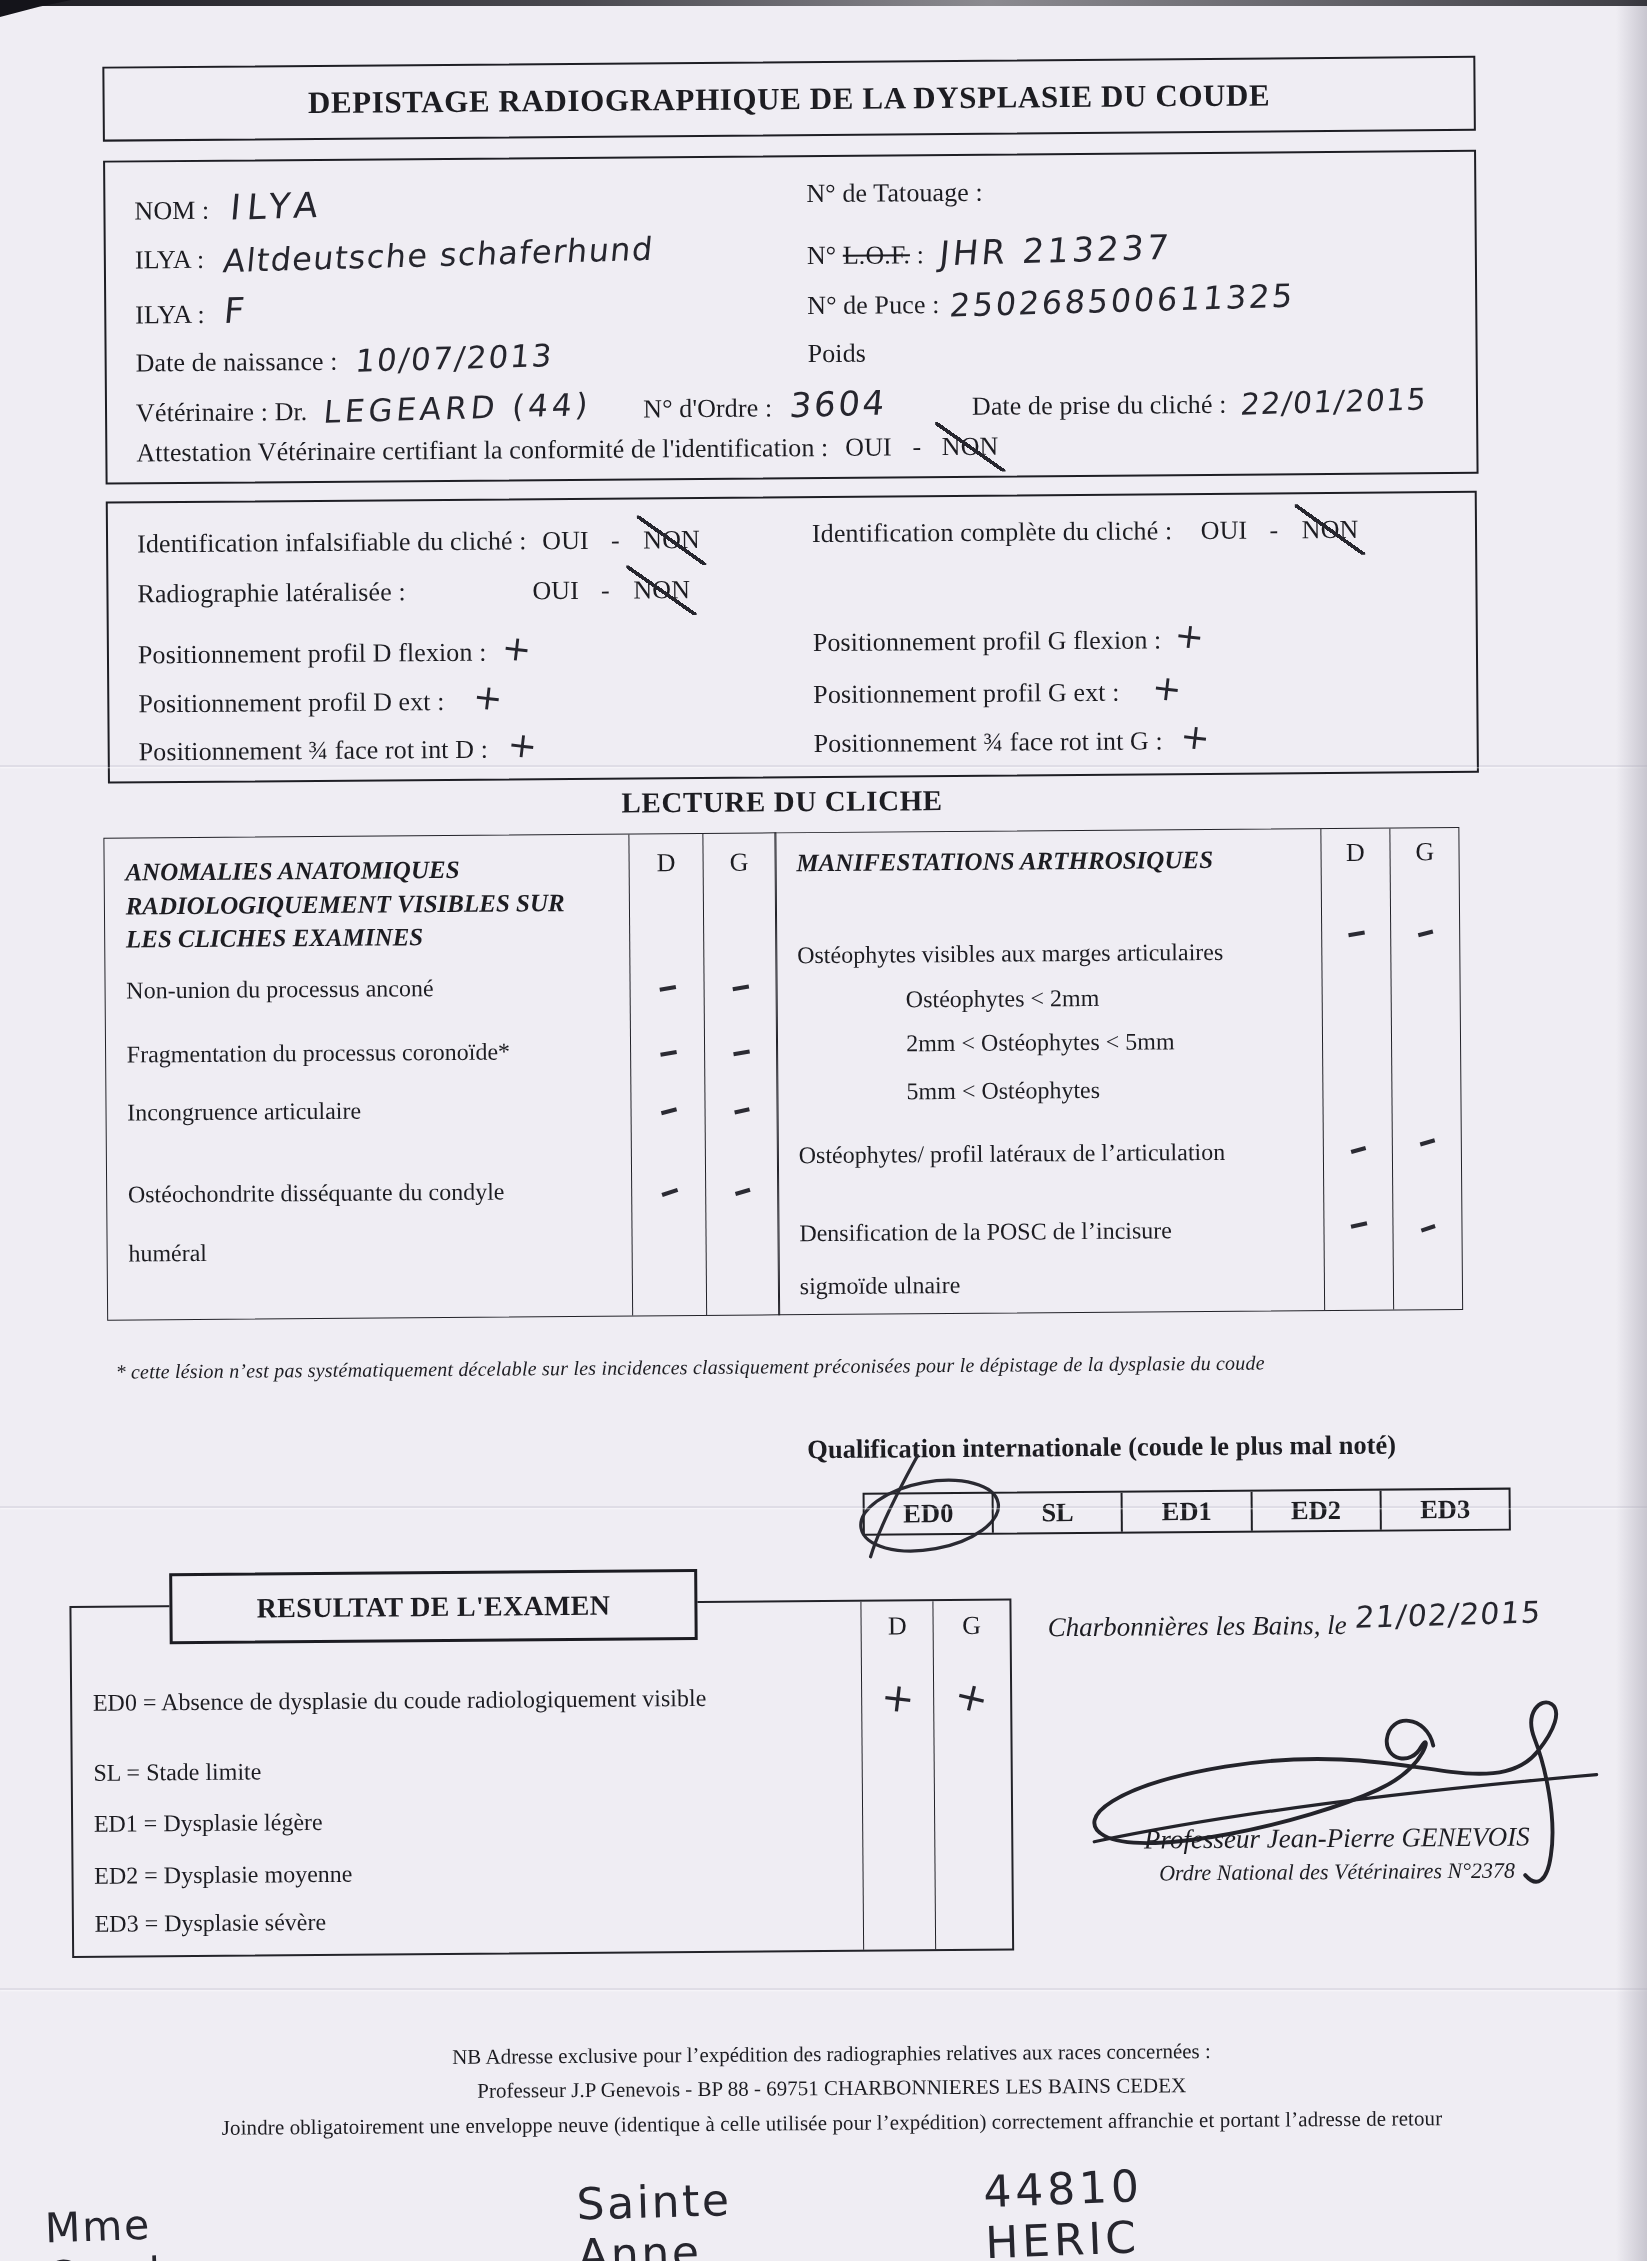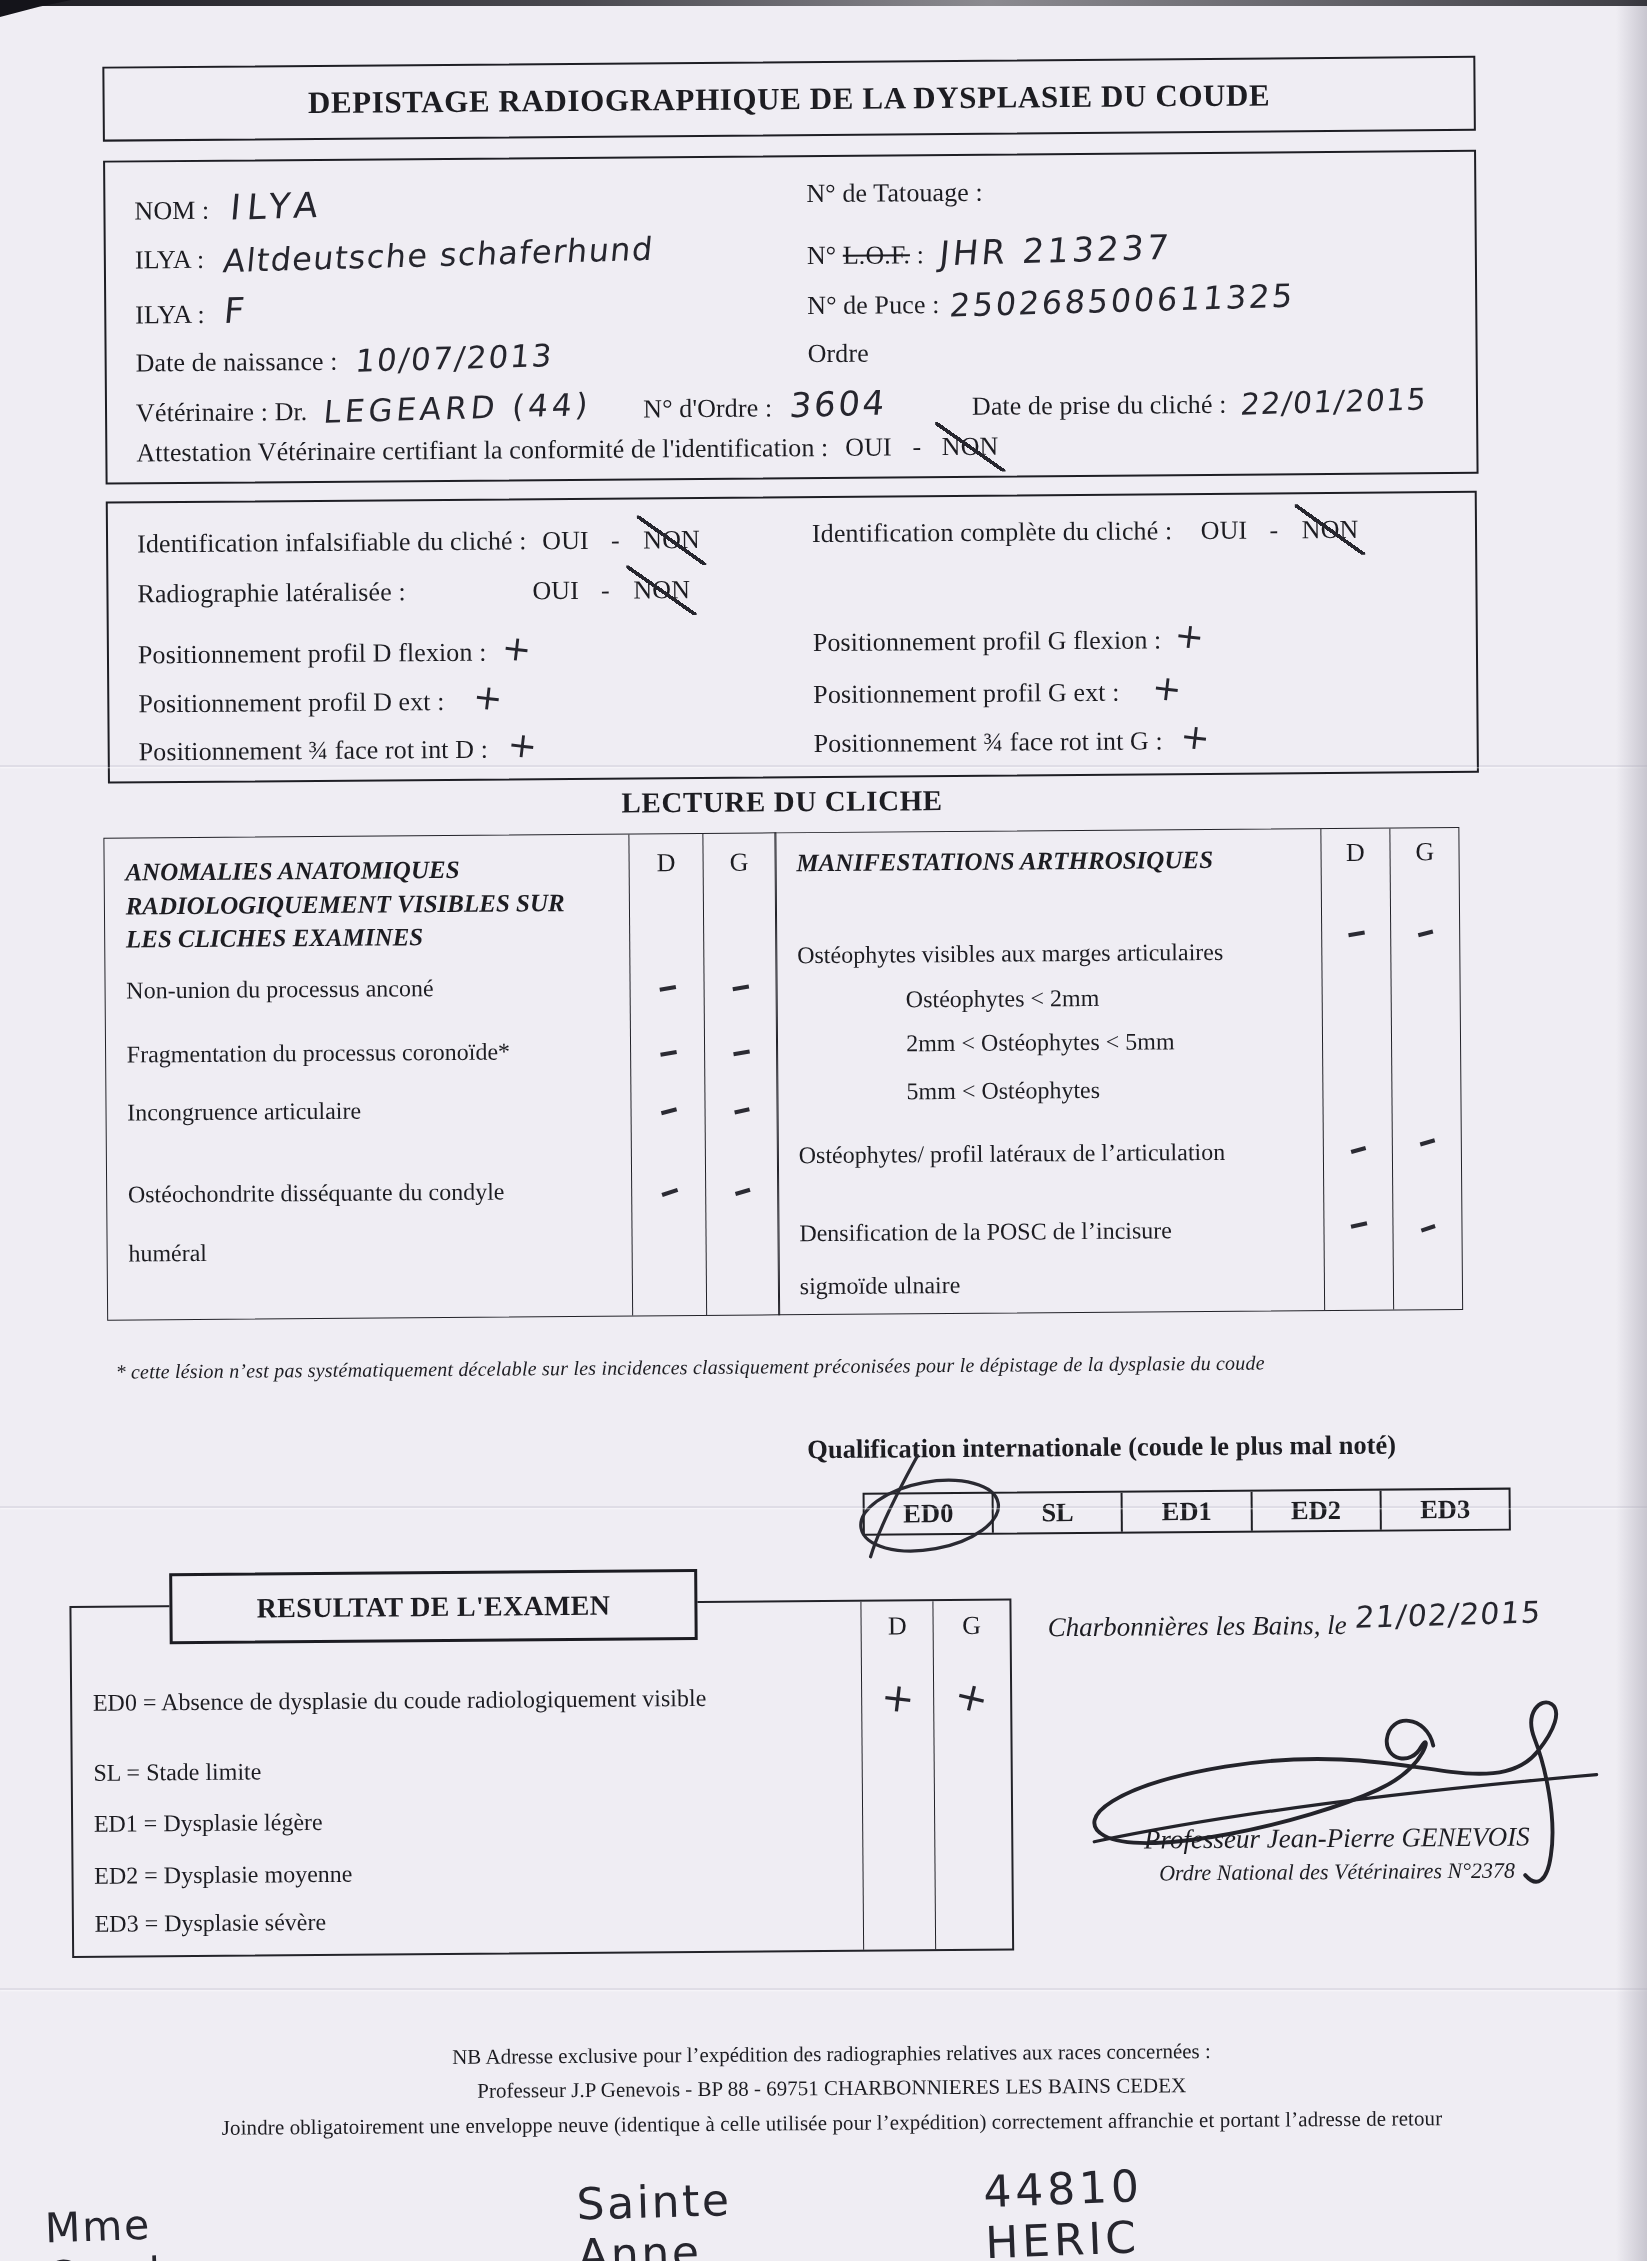--- a/index.html
+++ b/index.html
@@ -91,21 +91,21 @@
     </div>
     <div class="abs lbl" style="left:701px;top:127px;">
       <span>N° de Puce :</span>
       <span class="hw" style="font-size:32px;margin-left:3.9px;letter-spacing:2.6px;">250268500611325</span>
     </div>
     <div class="abs lbl" style="left:29px;top:180px;">
       <span>Date de naissance :</span>
       <span class="hw" style="font-size:31px;margin-left:11.6px;letter-spacing:1.9px;">10/07/2013</span>
     </div>
     <div class="abs lbl" style="left:701px;top:182px;">
-      <span>Ordre</span>
+      <span>Poids</span>
     </div>
     <div class="abs lbl" style="left:29px;top:227px;white-space:nowrap;">
       <span>Vétérinaire : Dr.</span>
       <span class="hw" style="font-size:31px;margin-left:10.3px;letter-spacing:3.9px;">LEGEARD (44)</span>
       <span style="margin-left:45px;">N° d'Ordre :</span>
       <span class="hw" style="font-size:34px;margin-left:11.6px;letter-spacing:2.6px;">3604</span>
       <span style="margin-left:78px;">Date de prise du cliché :</span>
       <span class="hw" style="font-size:30px;margin-left:7.8px;letter-spacing:1.3px;">22/01/2015</span>
     </div>
     <div class="abs lbl" style="left:29px;top:276px;">

